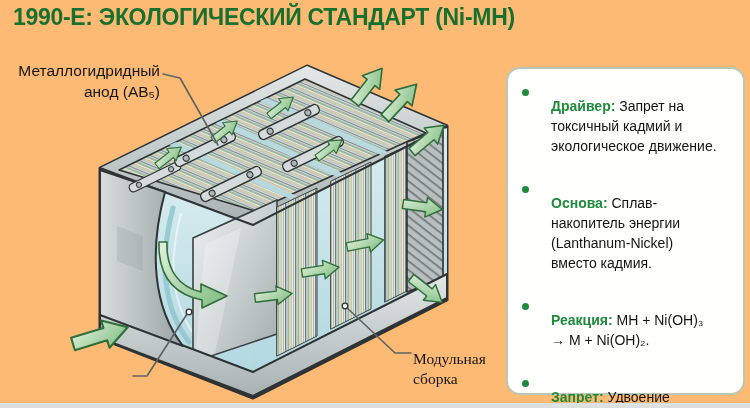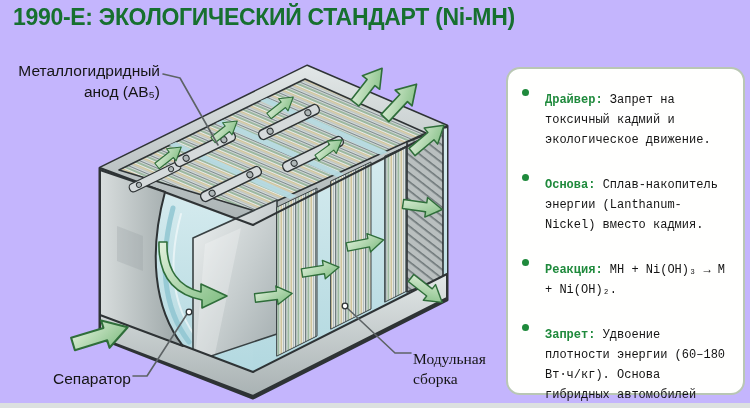--- a/index.html
+++ b/index.html
@@ -1,17 +1,17 @@
 <!DOCTYPE html>
 <html><head>
 <meta charset="utf-8">
 <style>
   html,body{margin:0;padding:0;}
   body{font-family:"Liberation Sans", sans-serif; background:#ffffff;}
-  .stage{position:relative;width:750px;height:408px;background:#c4b5fd;overflow:hidden;}
+  .stage{position:relative;width:750px;height:408px;background:#fdba74;overflow:hidden;}
 
   .title{
     position:absolute;left:13px;top:4px;
     font-size:23px;font-weight:bold;color:#17702f;
     letter-spacing:-0.3px;white-space:nowrap;
   }
 
   .figure-svg{position:absolute;left:55px;top:46px;width:450px;height:358px;}
 
   .lbl{position:absolute;color:#151515;font-size:15.5px;line-height:21px;white-space:pre-line;}
@@ -19,21 +19,21 @@
   .lbl-separator{left:53px;top:368px;}
   .lbl-module{left:413px;top:349px;line-height:20px;font-family:Liberation Serif, serif;}
 
   .panel{
     position:absolute;left:506px;top:67px;width:239px;height:328px;
     border:2px solid #b9c7b4;border-radius:14px;background:#fffffe;
     box-sizing:border-box;padding:13px 9px 0 12px;
   }
   .item{display:flex;margin-bottom:9px;}
   .dot{flex:0 0 auto;width:7px;height:7px;border-radius:50%;background:#1f8a3c;margin:7px 8px 0 2px;}
-  .itext{margin:8px;font-size:12px;line-height:20px;color:#141414;font-family:Liberation Mono, monospace;}
+  .itext{margin:14px;font-size:14px;line-height:20px;color:#141414;}
   .kw{color:#1f8a3c;font-weight:bold;}
 
   .bottom-strip{position:absolute;left:0;bottom:0;width:750px;height:5px;background:#dce0e0;}
 </style>
 </head>
 <body>
 
 <div class="stage">
 
   <div class="title">1990-Е: ЭКОЛОГИЧЕСКИЙ СТАНДАРТ (Ni-MH)</div>
@@ -168,21 +168,20 @@
         <path d="M78 330 L92 330 L132 268"></path>
         <path d="M290 260 L340 307 L356 307"></path>
       </g>
       <circle cx="134" cy="266" r="2.8" fill="#ffffff" stroke="#2e3335" stroke-width="1.3"></circle>
       <circle cx="290" cy="260" r="2.8" fill="#ffffff" stroke="#2e3335" stroke-width="1.3"></circle>
     </g>
   </svg>
 
   <div class="lbl lbl-anode">Металлогидридный
 анод (AB₅)</div>
-  <div class="lbl lbl-separator">Сепаратор</div>
   <div class="lbl lbl-module">Модульная
 сборка</div>
 
   <div class="panel">
     <div class="item">
       <span class="dot"></span>
       <p class="itext"><b class="kw">Драйвер:</b> <span>Запрет на токсичный кадмий и экологическое движение.</span></p>
     </div>
     <div class="item">
       <span class="dot"></span>

